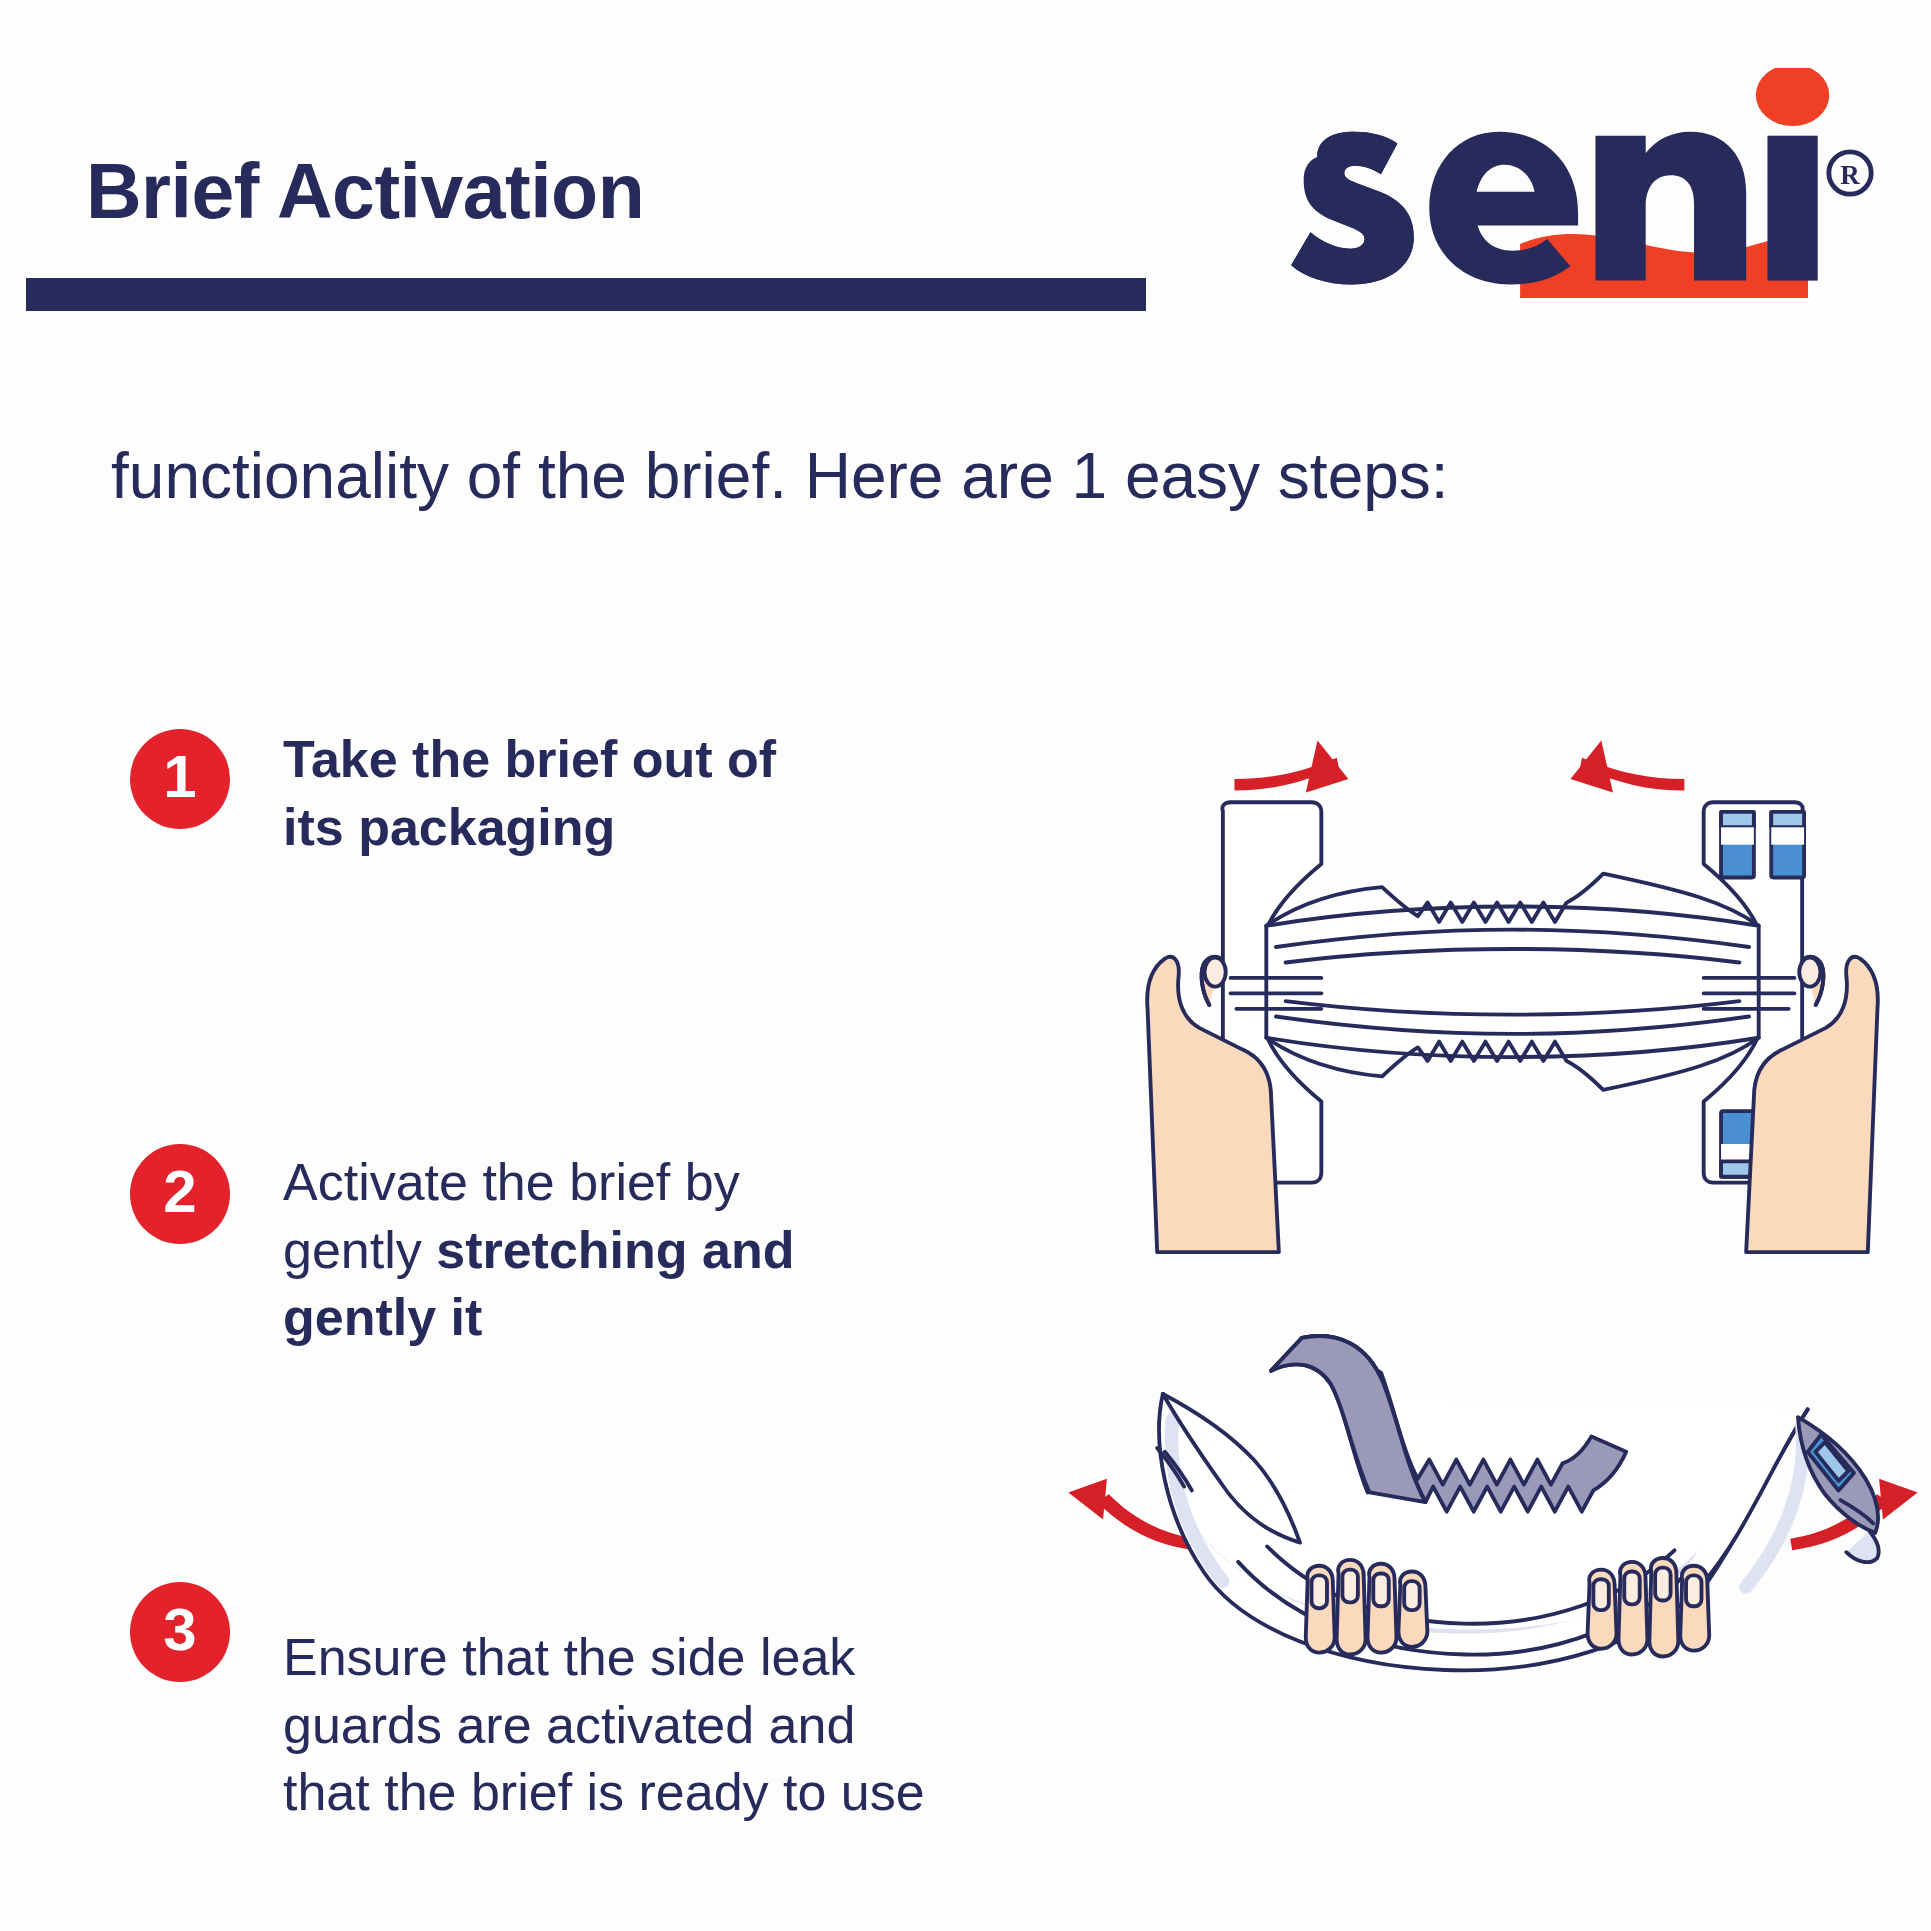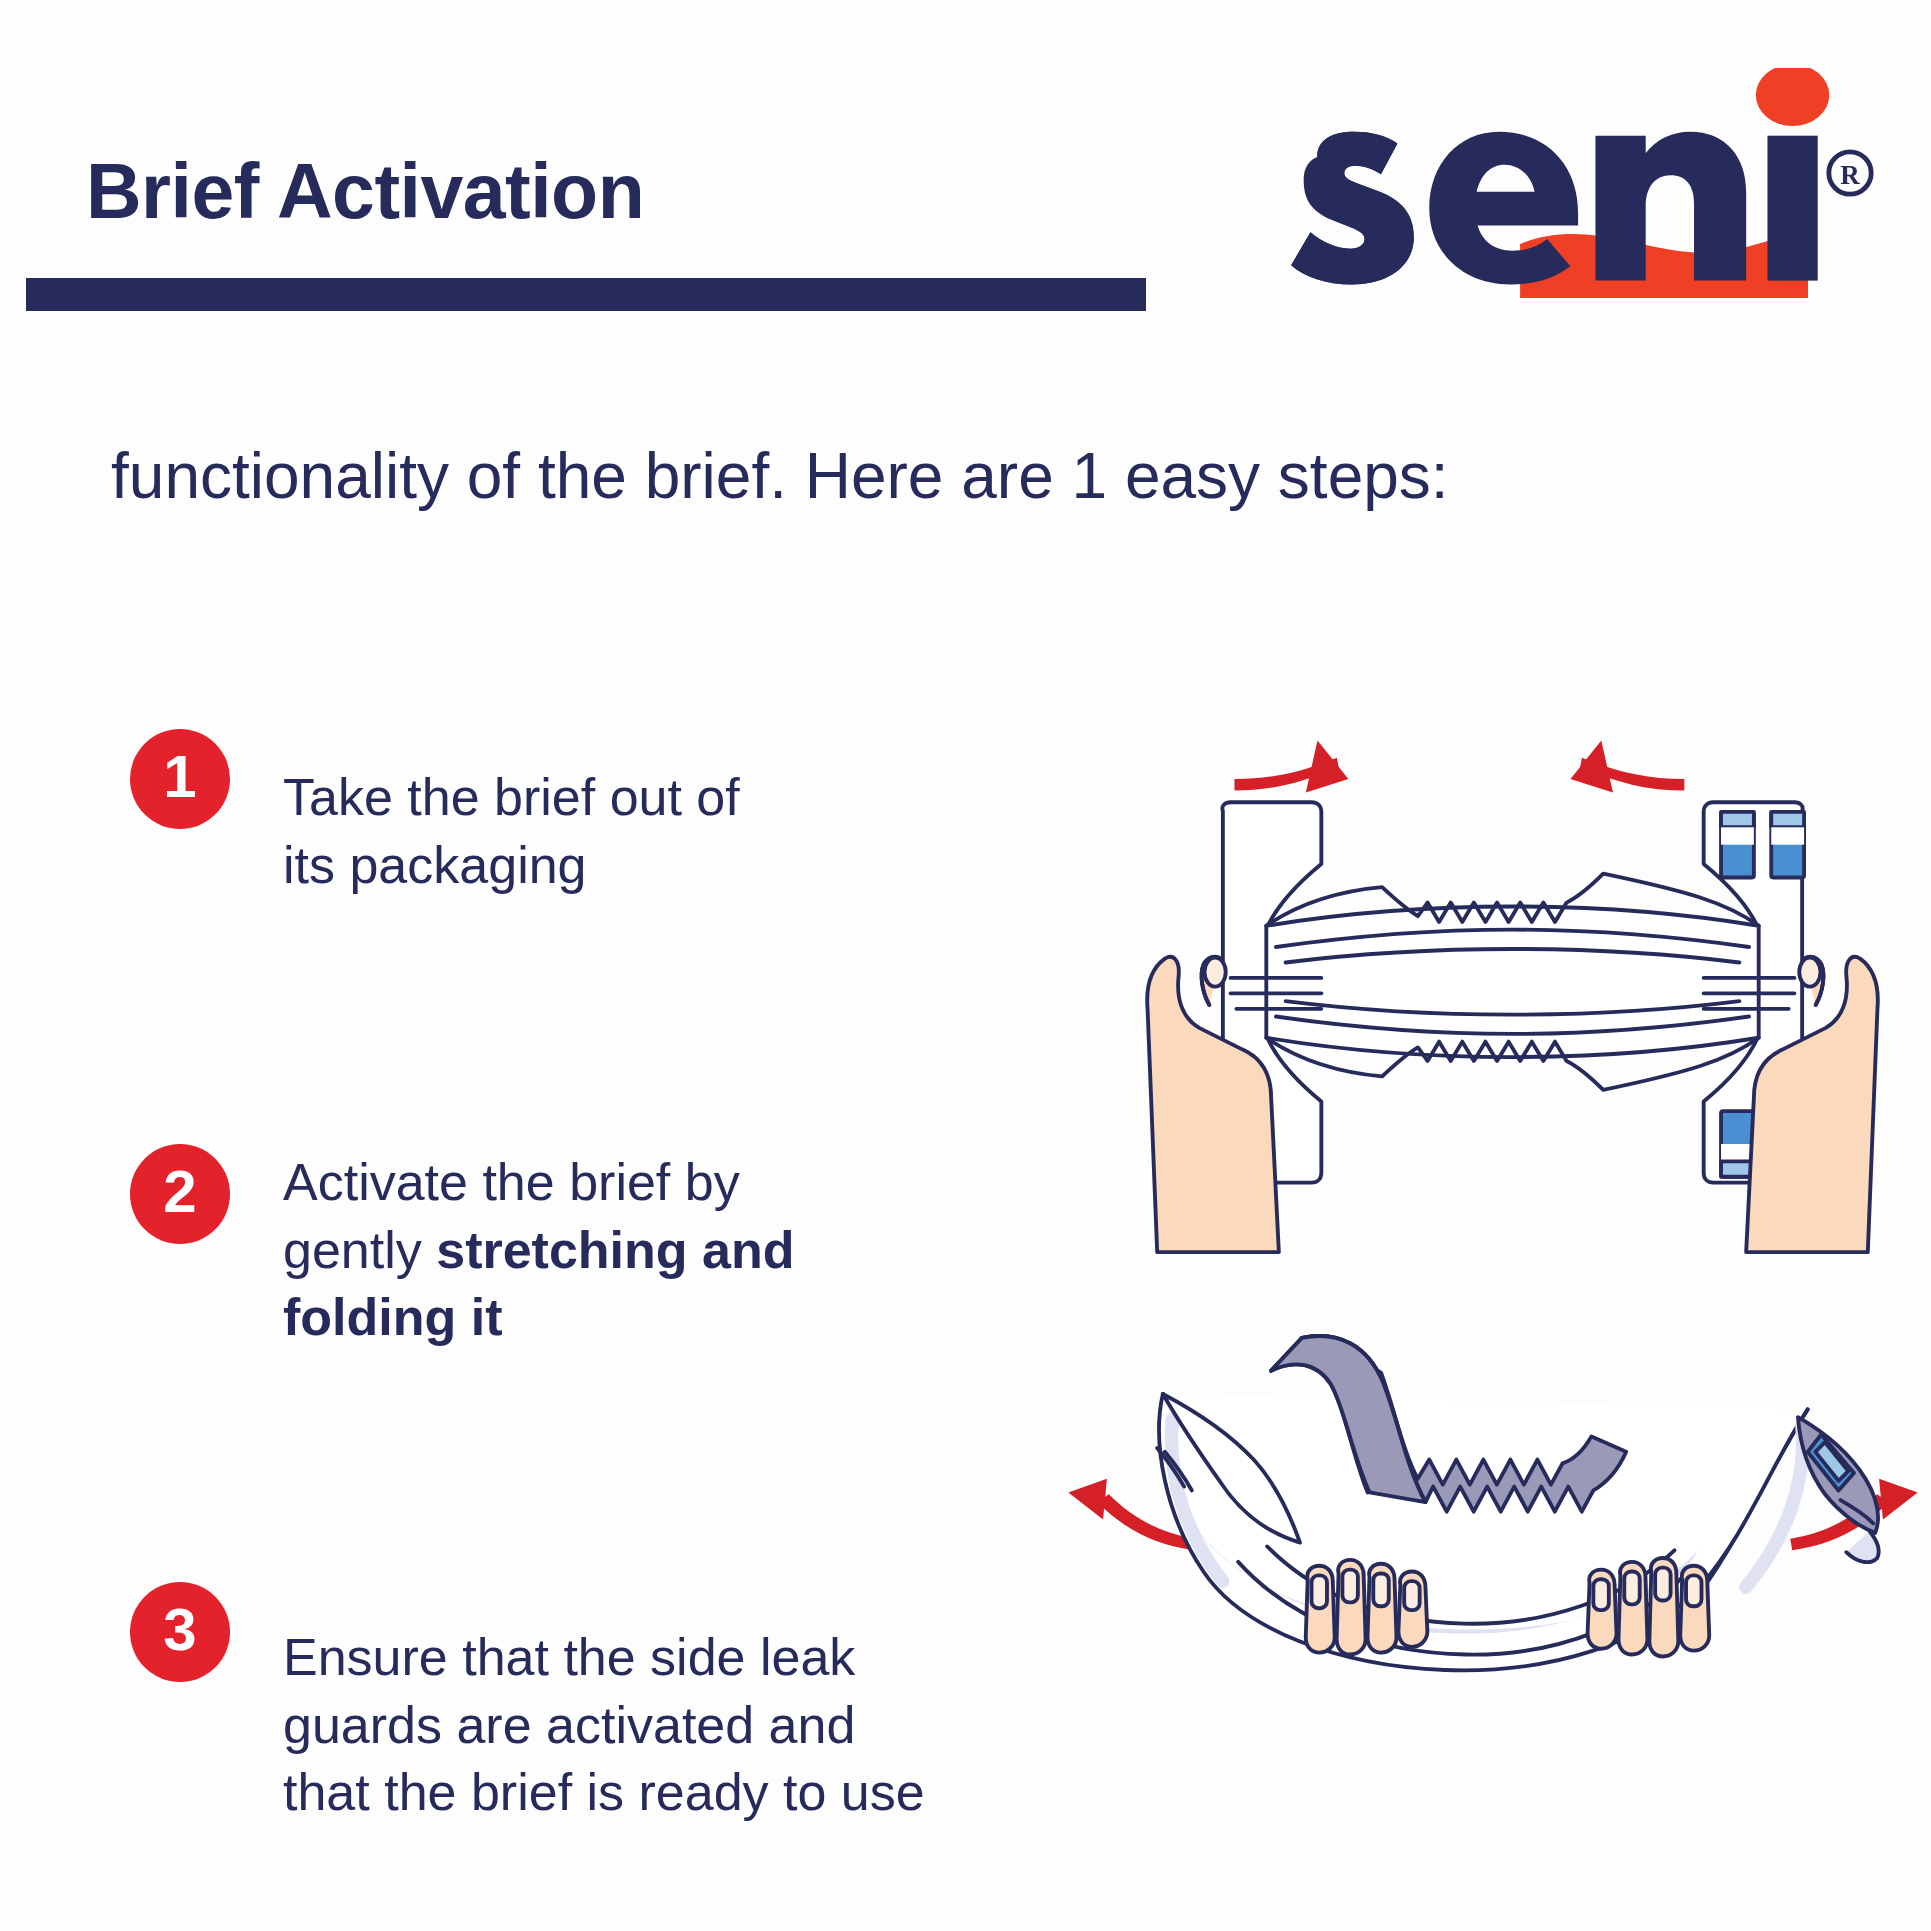--- a/index.html
+++ b/index.html
@@ -94,21 +94,21 @@
   .step-text {
     position: absolute;
     font-size: 52px;
     line-height: 1.3;
     color: #262b5c;
     font-weight: 400;
   }
   .step-text b { font-weight: 700; }
 
   #step1-badge { left: 104px; top: 729px; }
-  #step1-text  { left: 257px; top: 764px; width: 676px; }
+  #step1-text  { left: 257px; top: 726px; width: 676px; font-weight: bold; }
 
   #step2-badge { left: 104px; top: 1144px; }
   #step2-text  { left: 257px; top: 1149px; width: 695px; }
 
   #step3-badge { left: 104px; top: 1582px; }
   #step3-text  { left: 257px; top: 1624px; width: 772px; }
 
   
   .illus {
     position: absolute;
@@ -170,21 +170,21 @@
   </div>
 
   <div class="intro">
     <div>functionality of the brief. Here are 1 easy steps:</div>
   </div>
 
   <div class="step-badge" id="step1-badge">1</div>
   <div class="step-text" id="step1-text">Take the brief out of<br>its packaging</div>
 
   <div class="step-badge" id="step2-badge">2</div>
-  <div class="step-text" id="step2-text">Activate the brief by<br>gently <b>stretching and</b><br><b>folding it</b></div>
+  <div class="step-text" id="step2-text">Activate the brief by<br>gently <b>stretching and</b><br><b>gently it</b></div>
 
   <div class="step-badge" id="step3-badge">3</div>
   <div class="step-text" id="step3-text">Ensure that the side leak<br>guards are activated and<br>that the brief is ready to use</div>
 
   <div class="illus" id="illus-stretch">
     <svg viewBox="0 0 840 560" xmlns="http://www.w3.org/2000/svg">
       <g fill="none" stroke="#262b5c" stroke-width="4" stroke-linejoin="round" stroke-linecap="round">
 
         <g stroke="none">
           <path d="M250 62 L 218 22 L 206 76 Z" fill="#d42026"></path>

